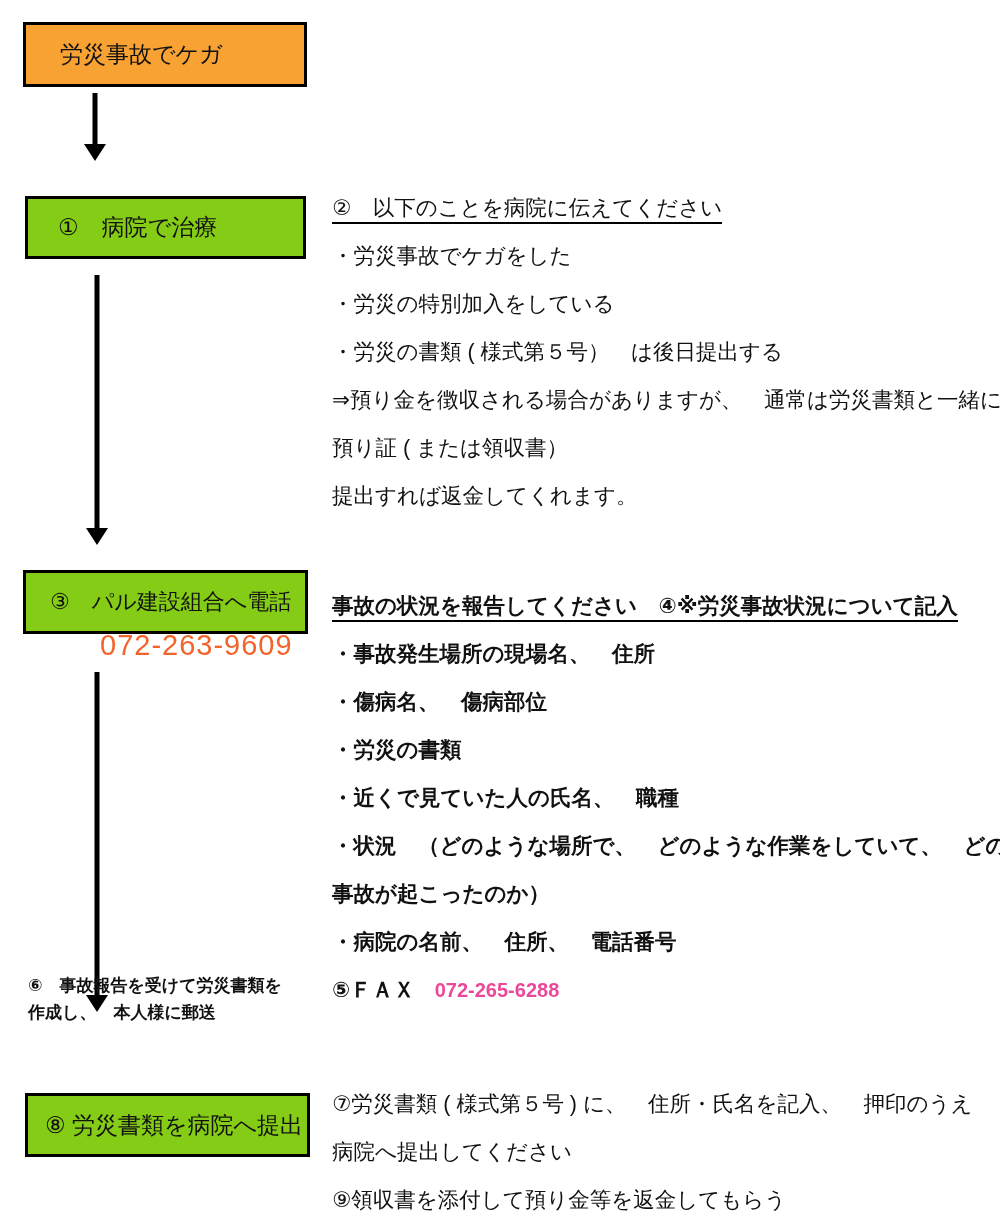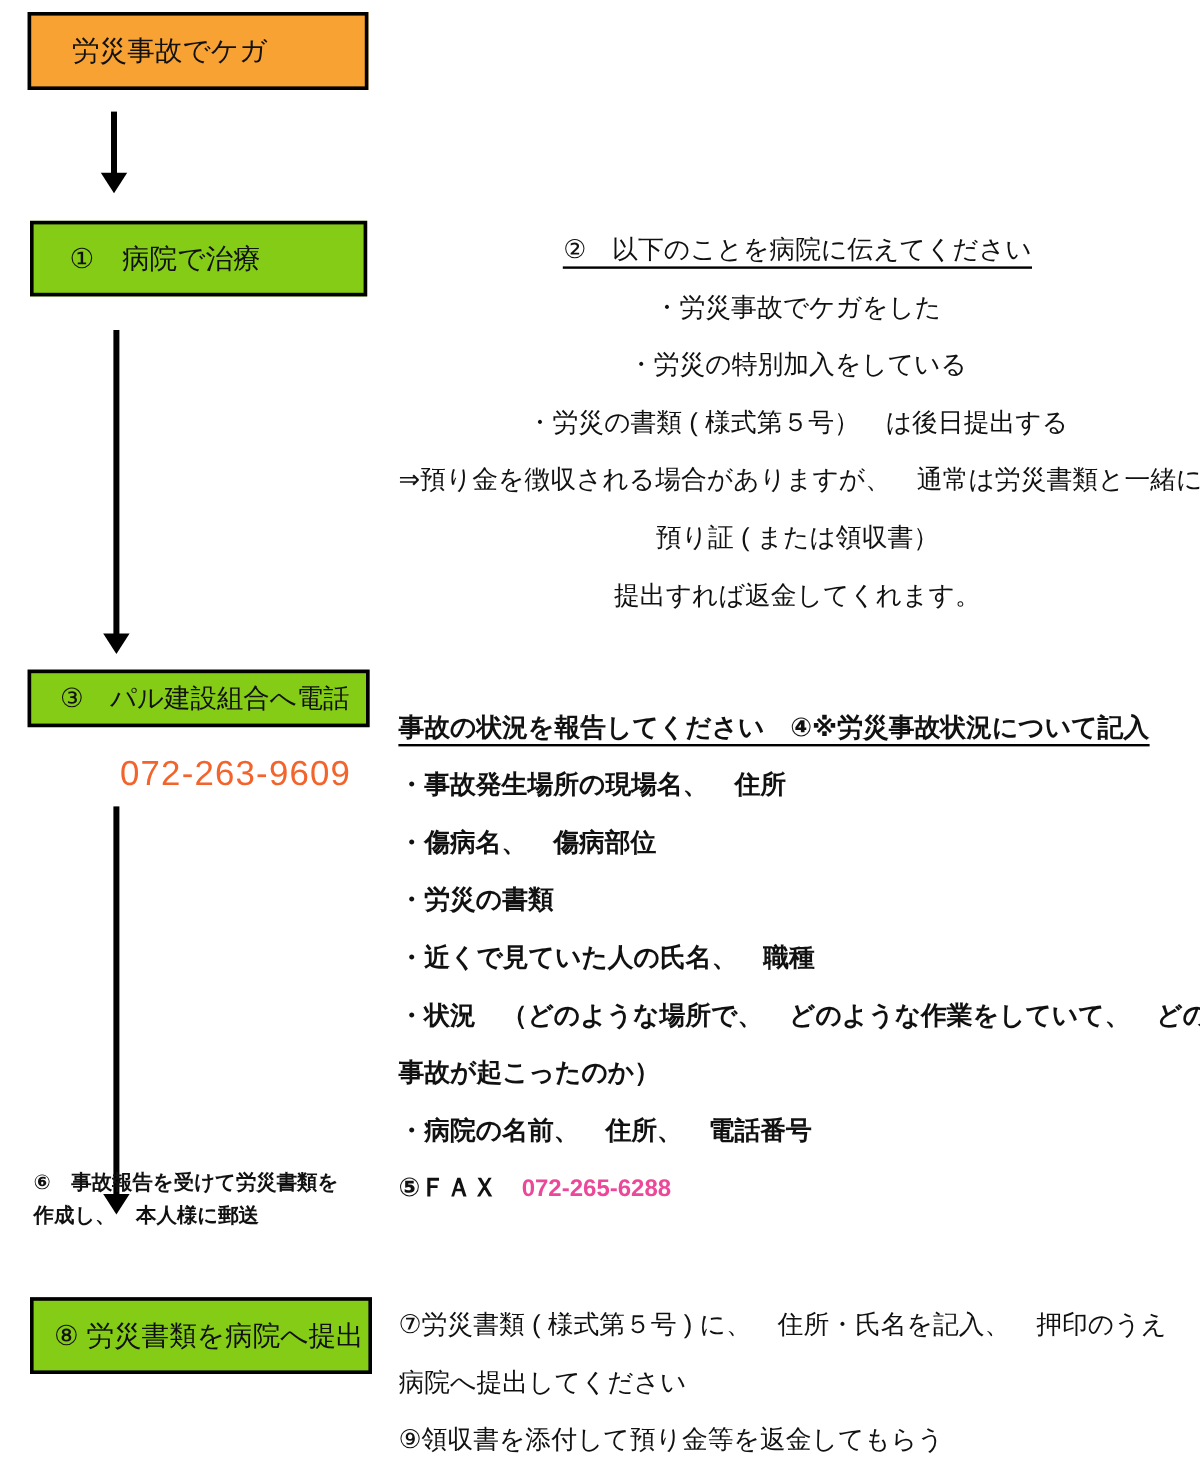--- a/index.html
+++ b/index.html
@@ -4,21 +4,21 @@
 <style>
   html, body { margin:0; padding:0; background:#ffffff; }
   body { font-family:"Liberation Sans", "DejaVu Sans", sans-serif; color:#1a1a1a; }
   .canvas {
     position:relative; width:1000px; height:1230px; background:#ffffff;
     overflow:hidden;
   }
   
   .box {
     position:absolute; box-sizing:border-box; border:3px solid #000;
-    display:flex; align-items:center; white-space:nowrap;
+    display:flex; align-items:center; white-space:nowrap;margin-top:12px;
   }
   .box.orange { background:#F7A233; }
   .box.green  { background:#84cc16; }
   .box-label { font-size:23px; color:#111; }
   
   .arrow { position:absolute; }
   .arrow .shaft {
     position:absolute; top:0; left:50%; transform:translateX(-50%);
     width:5px; background:#000;
   }
@@ -63,38 +63,38 @@
 
   <div class="arrow" style="left:84px; top:93px; width:22px; height:68px;">
     <div class="shaft" style="height:52px;"></div>
     <div class="head"></div>
   </div>
 
   <div class="box green" style="left:25px; top:184px; width:281px; height:63px; padding-left:30px;">
     <span class="box-label">①　病院で治療</span>
   </div>
 
-  <div class="textcol" style="top:184px;text-align:center;">
+  <div class="textcol" style="top:184px;">
     <div class="line">
       <span class="underline">②　以下のことを病院に伝えてください</span>
     </div>
     <div class="line">・労災事故でケガをした</div>
     <div class="line">・労災の特別加入をしている</div>
     <div class="line">・労災の書類 ( 様式第５号）　は後日提出する</div>
     <div class="line">⇒預り金を徴収される場合がありますが、　通常は労災書類と一緒に</div>
     <div class="line">預り証 ( または領収書）</div>
     <div class="line">提出すれば返金してくれます。</div>
   </div>
 
   <div class="arrow" style="left:86px; top:275px; width:22px; height:270px;">
     <div class="shaft" style="height:254px;"></div>
     <div class="head"></div>
   </div>
 
-  <div class="box green" style="left:23px; top:558px; width:285px; height:48px; padding-left:24px;">
+  <div class="box green" style="left:23px; top:558px; width:285px; height:64px; padding-left:24px;">
     <span class="box-label" style="font-size:22px;">③　パル建設組合へ電話</span>
   </div>
 
   <div class="phone">072-263-9609</div>
 
   <div class="textcol" style="top:582px;font-weight:bold;">
     <div class="line">
       <span class="underline">事故の状況を報告してください　④※労災事故状況について記入</span>
     </div>
     <div class="line">・事故発生場所の現場名、　住所</div>

